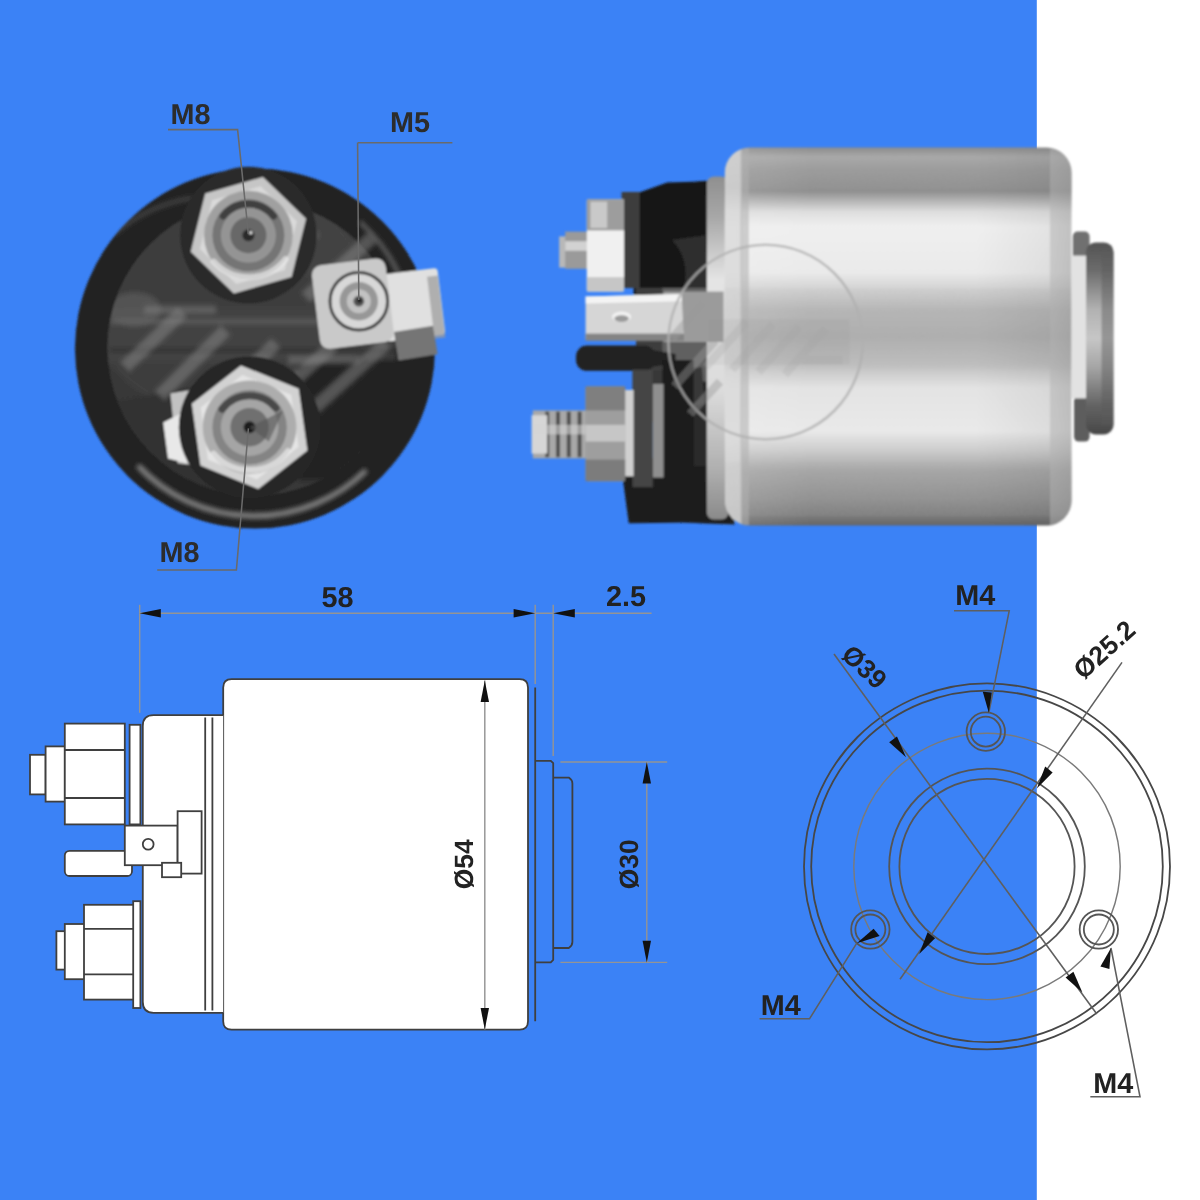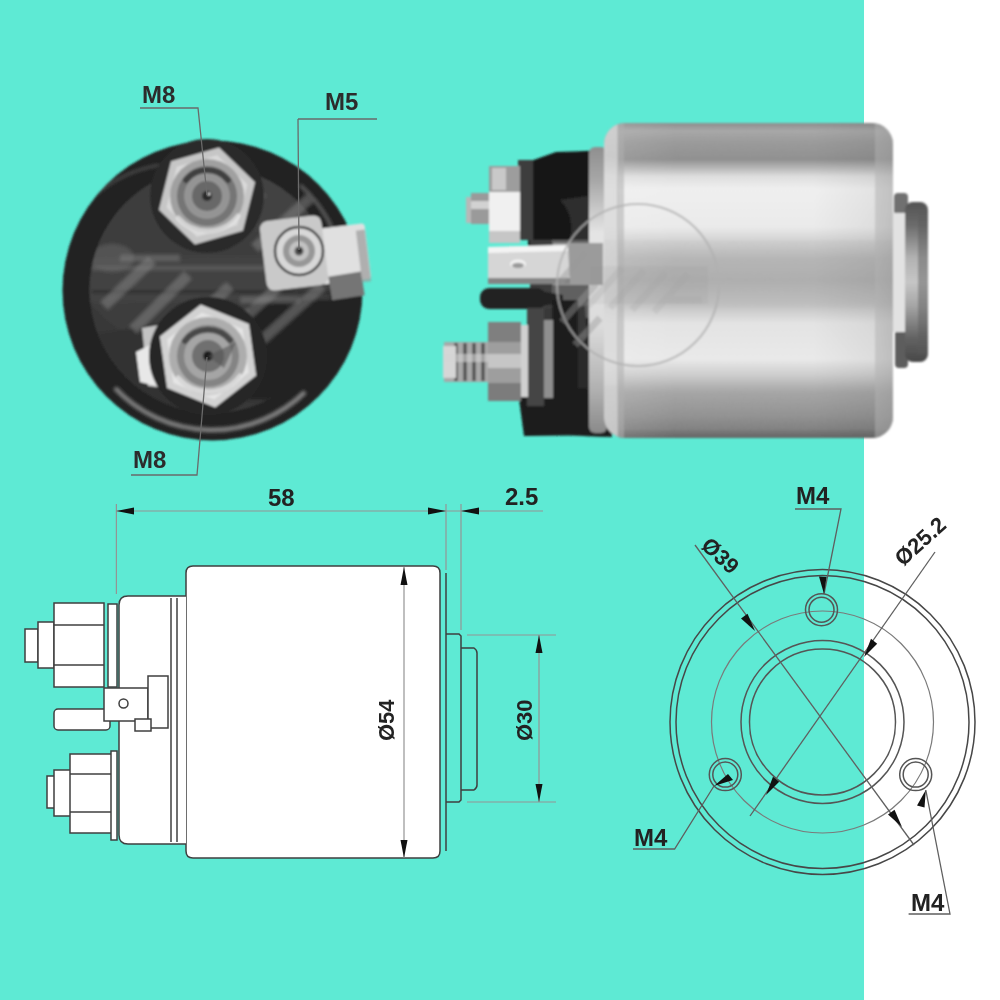--- a/index.html
+++ b/index.html
@@ -1,16 +1,16 @@
 <!DOCTYPE html>
 <html><head>
 <meta charset="utf-8">
 <style>
   html,body{margin:0;padding:0;background:#fff;}
-  #page{width:864px;height:1000px;position:relative;background:#5eead4;font-family:"Liberation Sans",sans-serif;}
+  #page{width:864px;height:1000px;position:relative;background:#3b82f6;font-family:"Liberation Sans",sans-serif;}
   svg{display:block;}
 </style>
 </head>
 <body>
 <div id="page">
 <svg width="1000" height="1000" viewBox="0 0 1000 1000">
 <defs>
   <radialGradient id="gLphoto" cx="45%" cy="42%" r="65%">
     <stop offset="0" stop-color="#555555"></stop>
     <stop offset="0.55" stop-color="#434343"></stop>

